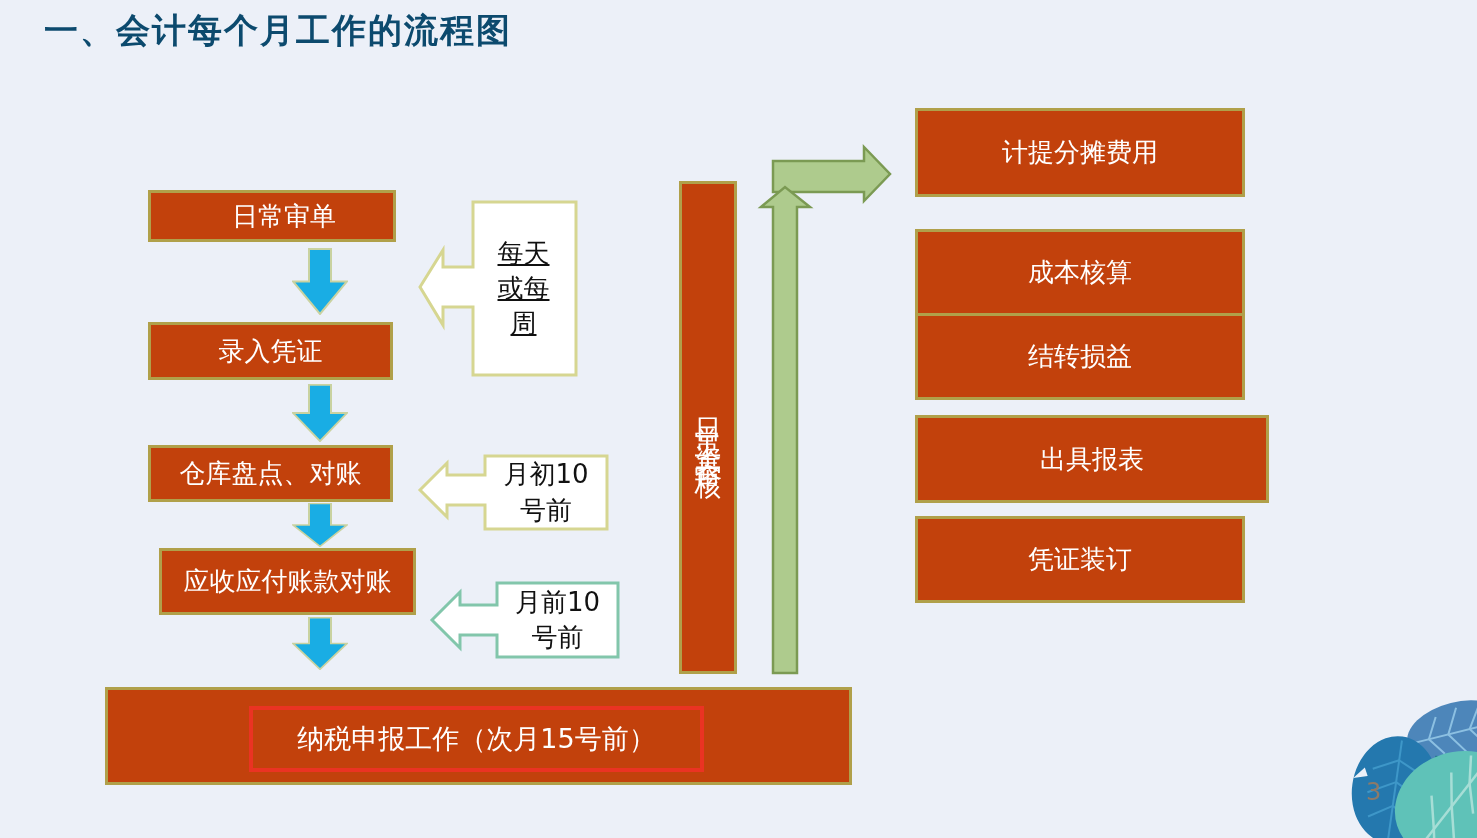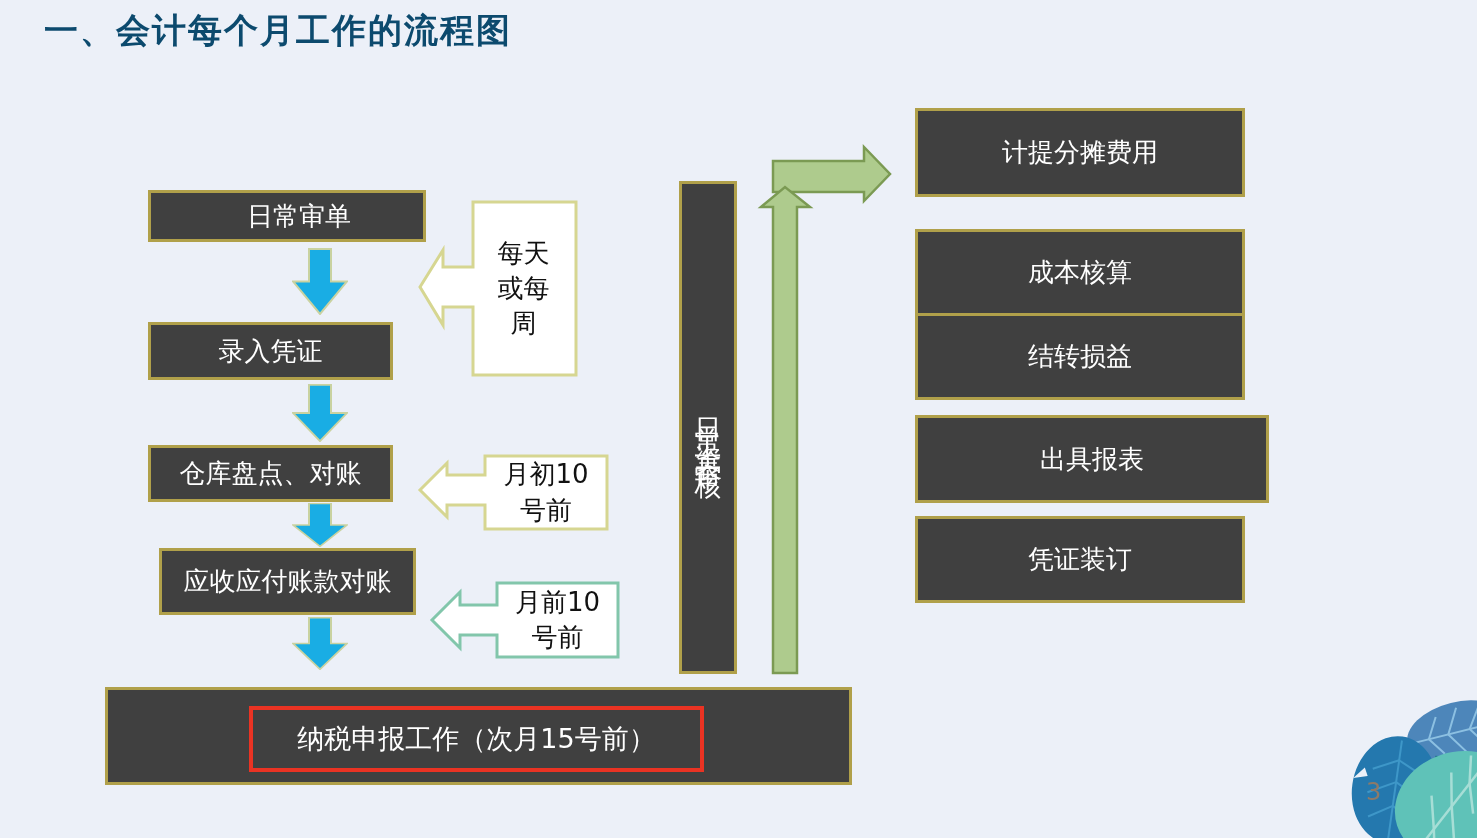--- a/index.html
+++ b/index.html
@@ -6,21 +6,21 @@
   body{font-family:"DejaVu Sans","Liberation Sans",sans-serif;}
   #slide{
     position:relative;width:1477px;height:838px;background:#ecf0f8;
     overflow:hidden;
   }
   .title{
     position:absolute;left:44px;top:8px;font-size:34px;font-weight:bold;
     color:#0c4a6e;letter-spacing:2px;
   }
   .ybox{
-    position:absolute;background:#404040;border:3px solid #b0a04a;
+    position:absolute;background:#c2410c;border:3px solid #b0a04a;
     box-sizing:border-box;display:flex;align-items:center;justify-content:center;
     color:#ffffff;font-size:26px;text-align:center;line-height:1.25;
   }
   .ybox .wrap-limit{display:inline-block;}
   .callout-text{
     position:absolute;display:flex;align-items:center;justify-content:center;
     color:#111;font-size:26px;text-align:center;line-height:1.35;
   }
   .callout-text span{display:inline-block;}
   .vtext{
@@ -38,21 +38,21 @@
     position:absolute;left:1366px;top:778px;font-size:24px;color:#8d7a68;
   }
 </style>
 </head>
 <body>
 
 <div id="slide">
 
   <div class="title">一、会计每个月工作的流程图</div>
 
-  <div class="ybox" style="left:148px;top:190px;width:278px;height:52px;padding-left:24px;">
+  <div class="ybox" style="left:148px;top:190px;width:248px;height:52px;padding-left:24px;">
     <span>日常审单</span>
   </div>
 
   <div class="ybox" style="left:148px;top:445px;width:245px;height:57px;">
     <span>仓库盘点、对账</span>
   </div>
 
   <div class="ybox" style="left:148px;top:322px;width:245px;height:58px;">
     <span>录入凭证</span>
   </div>
@@ -77,21 +77,21 @@
     <polygon points="17,1 39,1 39,33 55,33 28,65 1,33 17,33" fill="#19ade4" stroke="#c9d2a0" stroke-width="2"></polygon>
   </svg>
   <svg class="arrow-abs" style="left:292px;top:617px;" width="56" height="53" viewBox="0 0 56 66" preserveAspectRatio="none">
     <polygon points="17,1 39,1 39,33 55,33 28,65 1,33 17,33" fill="#19ade4" stroke="#c9d2a0" stroke-width="2"></polygon>
   </svg>
 
   <svg class="arrow-abs" style="left:415px;top:198px;" width="165" height="182" viewBox="0 0 165 182">
     <path d="M58,4 H161 V177 H58 V109 H28 V127 L5,89 L28,52 V69 H58 Z" fill="#ffffff" stroke="#d6d691" stroke-width="3" stroke-linejoin="miter"></path>
   </svg>
   <div class="callout-text" style="left:471px;top:202px;width:105px;height:173px;">
-    <span style="width:56px;">每天或每周</span>
+    <span style="width:56px;text-decoration:underline;">每天或每周</span>
   </div>
 
   <svg class="arrow-abs" style="left:413px;top:452px;" width="200" height="82" viewBox="0 0 200 82">
     <path d="M72,4 H194 V77 H72 V53 H34 V65 L7,38 L34,11 V23 H72 Z" fill="#ffffff" stroke="#d6d691" stroke-width="3" stroke-linejoin="miter"></path>
   </svg>
   <div class="callout-text" style="left:485px;top:456px;width:122px;height:73px;">
     <span style="width:88px;">月初10号前</span>
   </div>
 
   <svg class="arrow-abs" style="left:428px;top:579px;" width="196" height="86" viewBox="0 0 196 86">

